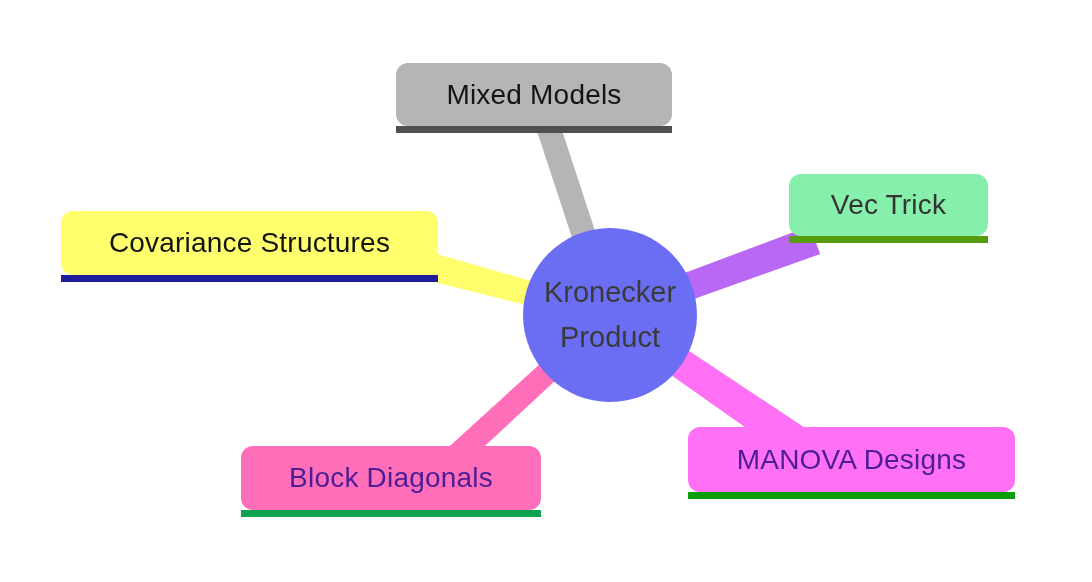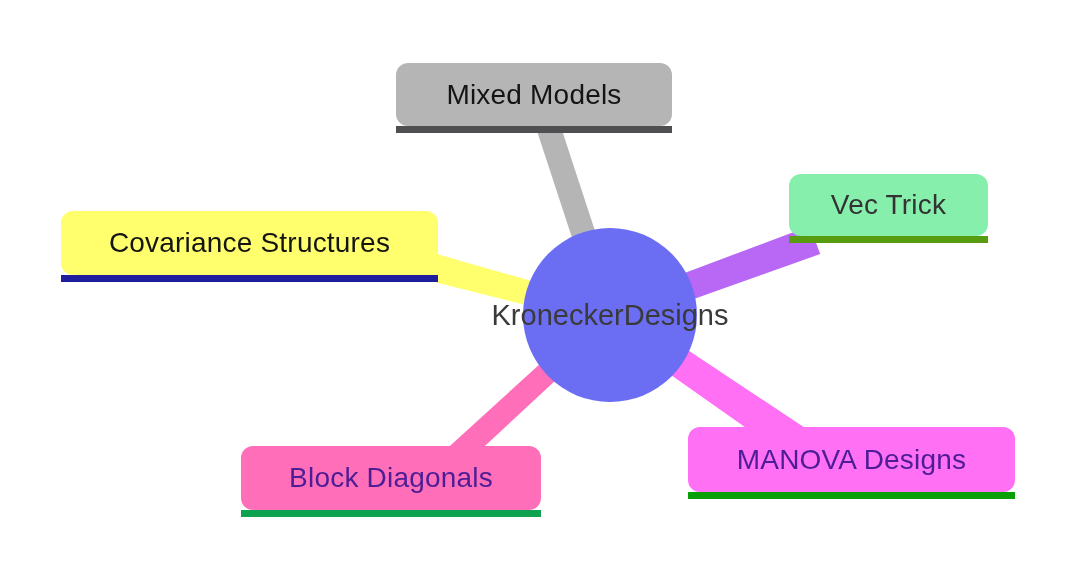--- a/index.html
+++ b/index.html
@@ -40,20 +40,21 @@
     right: 0;
     bottom: -7px;
     height: 7px;
   }
   .center-circle {
     width: 174px;
     height: 174px;
     left: 523px;
     top: 228px;
     border-radius: 50%;
+    flex-direction: column;
     font-size: 29px;
     line-height: 45px;
   }
   #node-mixed-models        { left: 396px; top: 63px;  width: 276px; height: 63px; }
   #node-vec-trick           { left: 789px; top: 174px; width: 199px; height: 62px; }
   #node-covariance-structures { left: 61px;  top: 211px; width: 377px; height: 64px; }
   #node-block-diagonals     { left: 241px; top: 446px; width: 300px; height: 64px; }
   #node-manova-designs      { left: 688px; top: 427px; width: 327px; height: 65px; }
 </style>
 </head>
@@ -64,21 +65,21 @@
   <svg id="edge-layer" width="1092" height="582" viewBox="0 0 1092 582">
       <polygon points="534.6,123.7 598.6,318.7 621.4,311.3 557.4,116.3" fill="#b5b5b5"></polygon>
       <polygon points="809.8,225.9 605.5,302.8 614.5,327.2 820.2,254.1" fill="#b868f5"></polygon>
       <polygon points="424.4,279.5 607.1,325.6 612.9,304.4 431.6,252.5" fill="#ffff6e"></polygon>
       <polygon points="458.1,470.8 617.4,323.1 602.6,306.9 441.9,453.2" fill="#ff6eb8"></polygon>
       <polygon points="809.6,431.0 617.9,303.4 602.1,326.6 790.4,459.0" fill="#ff70f5"></polygon>
     </svg>
 
   <div class="node center-circle" id="node-kronecker-product" style="background-color: rgb(107, 110, 243); color: rgb(58, 58, 58);">
     <div>Kronecker</div>
-    <div>Designs</div>
+    <div>Product</div>
   </div>
 
   <div class="node box" id="node-mixed-models" style="background-color: rgb(181, 181, 181); color: rgb(20, 20, 20);">
     <span>Mixed Models</span>
     <div class="underline" style="background-color: rgb(79, 79, 82);"></div>
   </div>
 
   <div class="node box" id="node-vec-trick" style="background-color: #86efac; color: rgb(51, 51, 51);">
     <span>Vec Trick</span>
     <div class="underline" style="background-color: rgb(87, 156, 14);"></div>

